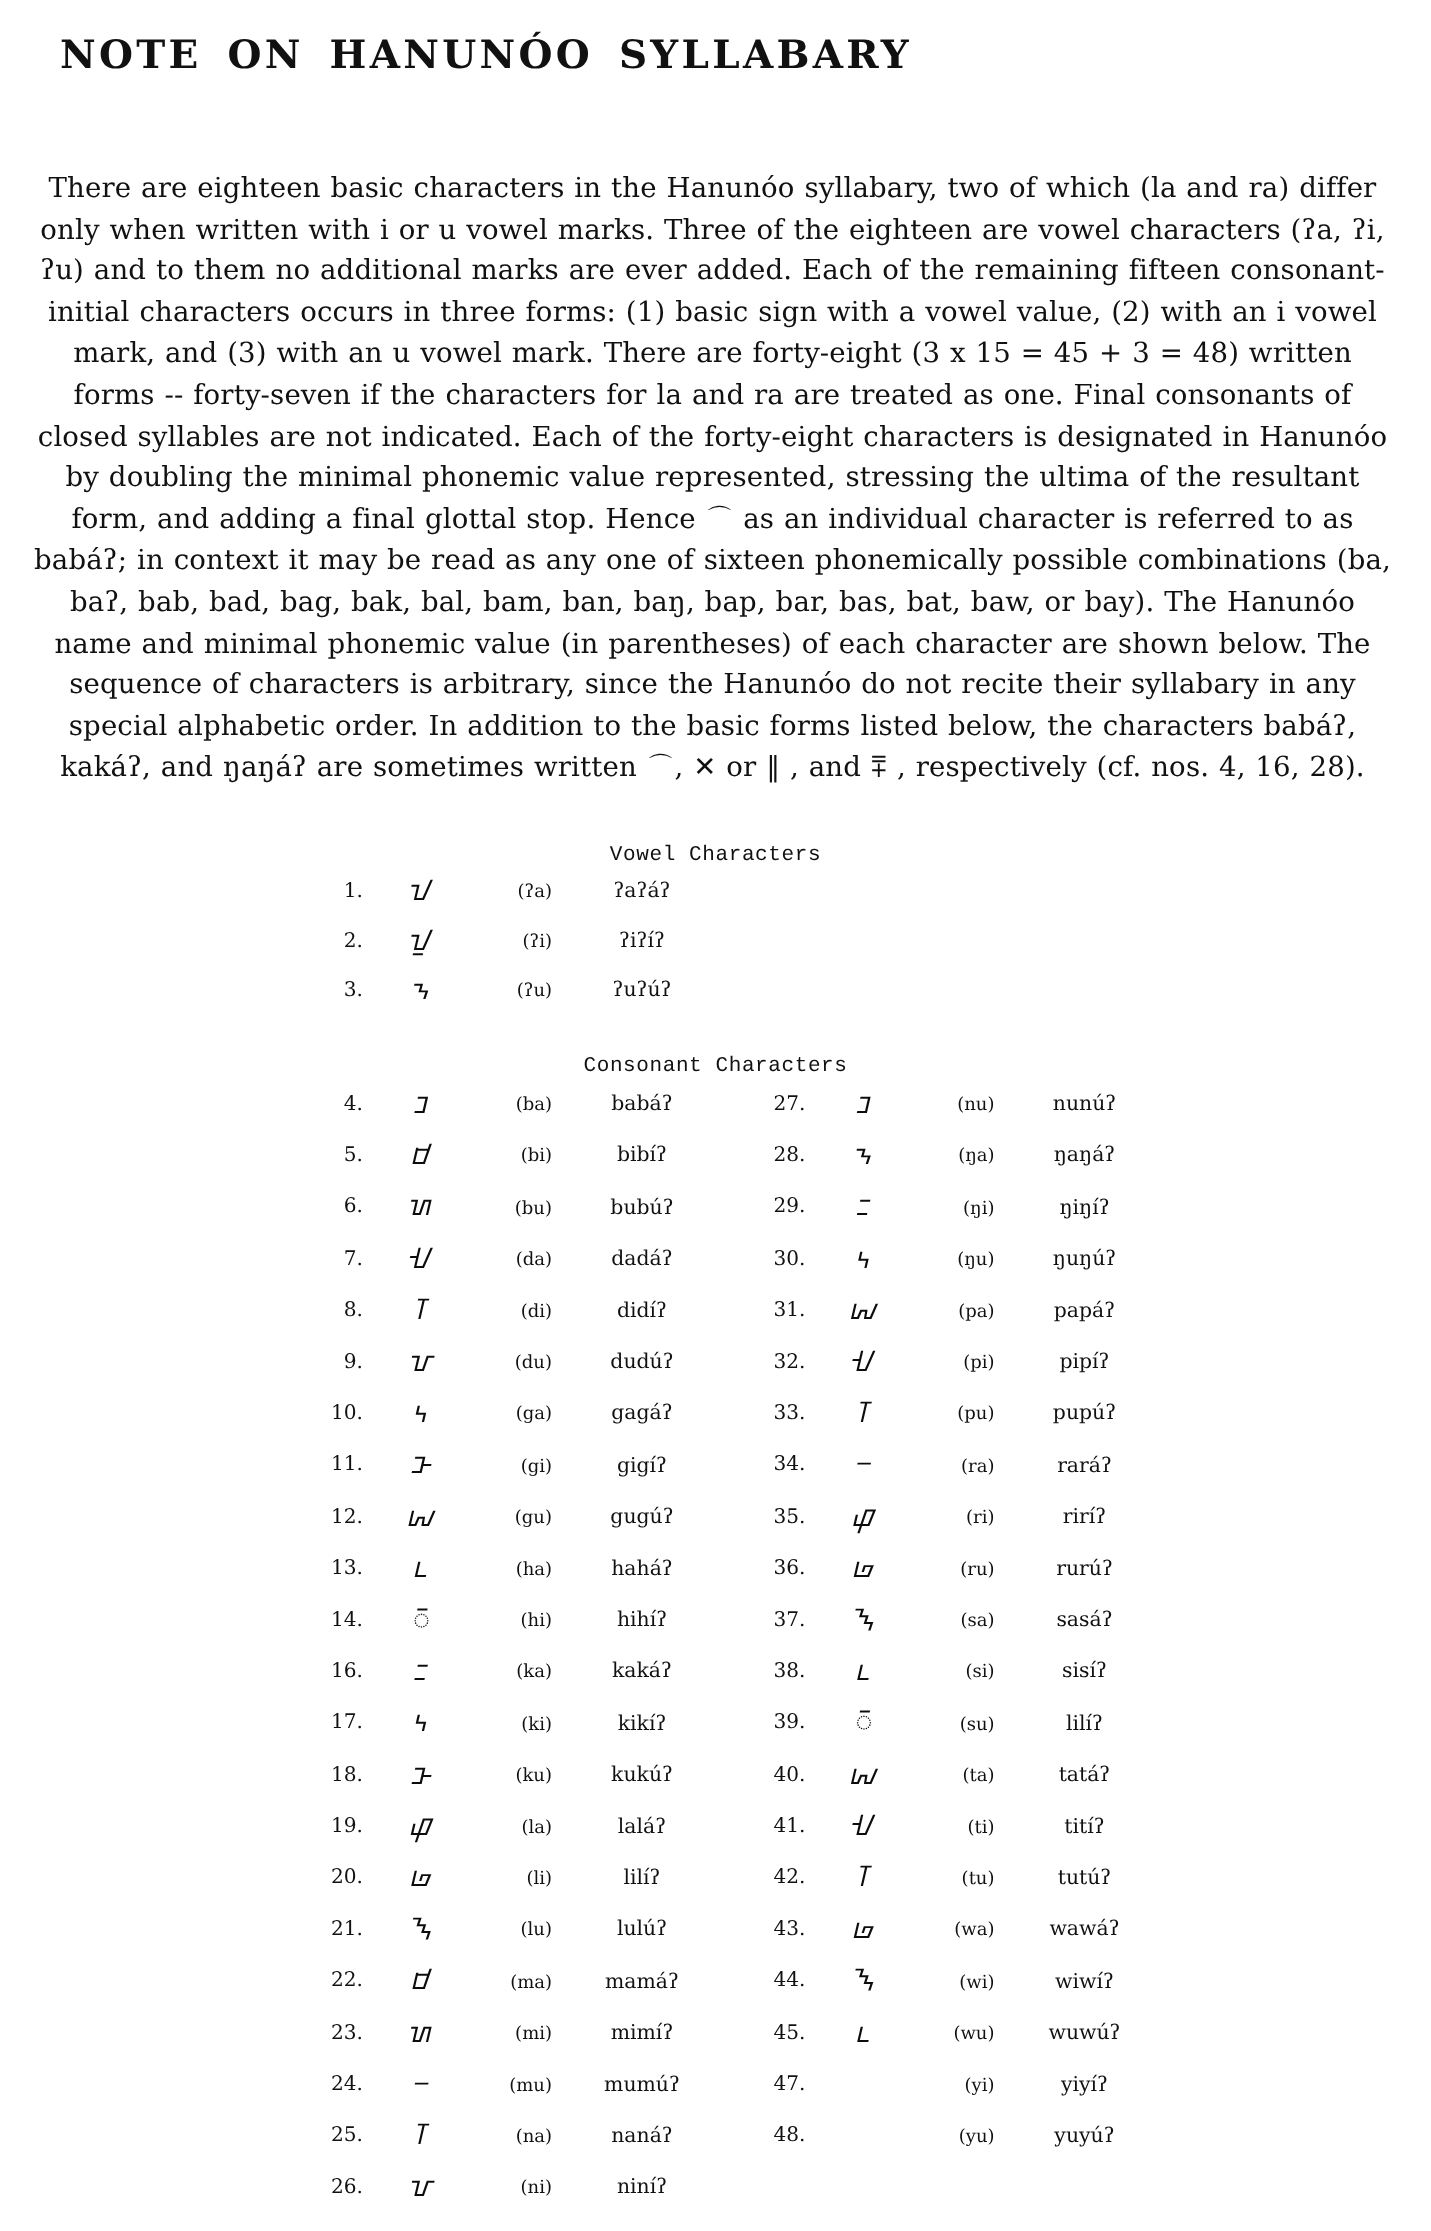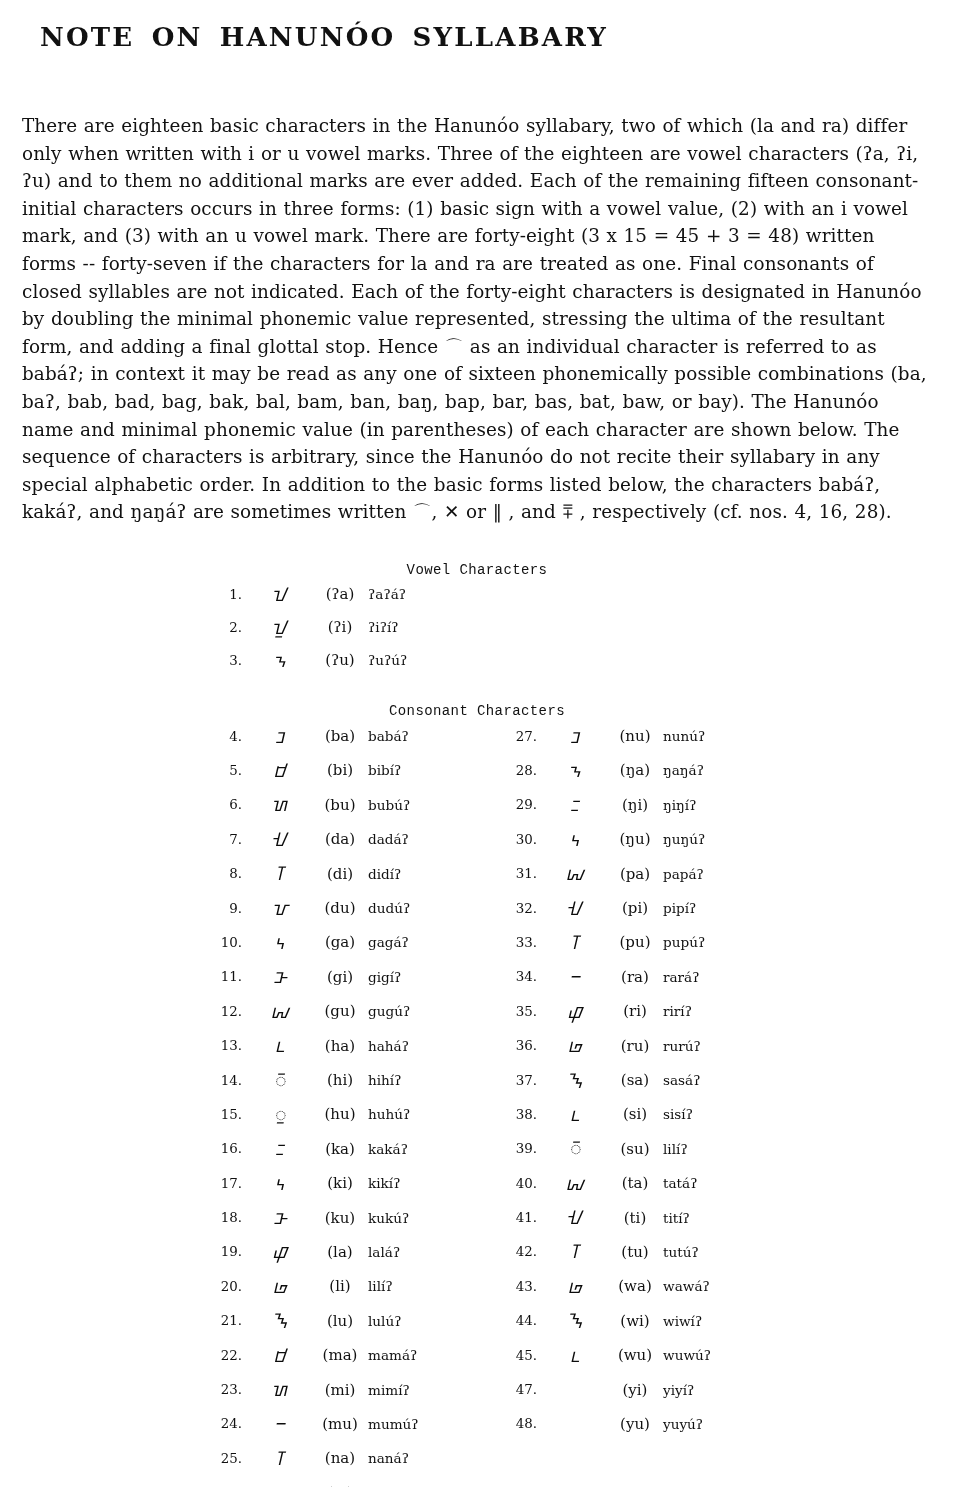--- a/index.html
+++ b/index.html
@@ -36,20 +36,21 @@
     margin: 60px 26px 0 22px;
     font-family: "DejaVu Serif", serif;
     font-size: 18.4px;
     line-height: 27.6px;
     text-align: left;
     letter-spacing: 0.1px;
     word-spacing: 0.6px;
   }
   .body-text p {
     margin: 0;
+    text-align: center;
   }
   .section-heading {
     text-align: center;
     font-family: Liberation Mono, monospace;
     font-size: 14px;
     letter-spacing: 0.4px;
     margin: 0;
   }
   #vowel-heading { margin-top: 36px; }
   #consonant-heading { margin-top: 26px; }
@@ -84,26 +85,26 @@
   .row .glyph {
     width: 62px;
     text-align: center;
     font-family: "DejaVu Sans", sans-serif;
     font-size: 19px;
     line-height: 1;
     color: #0c0c0c;
   }
   .row .paren {
     width: 56px;
-    text-align: center;
-    font-size: 15px;
+    text-align: right;
+    font-size: 12px;
   }
   .row .name {
     width: 120px;
-    text-align: left;
+    text-align: center;
     font-size: 13.6px;
   }
   .vowel-rows {
     padding-left: 206px;
   }
   .vowel-rows .row { height: 33px; }
 </style>
 </head>
 <body>
 
@@ -207,26 +208,20 @@
             <span class="paren">(ha)</span>
             <span class="name">haháʔ</span>
           </div>
           <div class="row">
             <span class="num">14.</span>
             <span class="glyph">ᝒ</span>
             <span class="paren">(hi)</span>
             <span class="name">hihíʔ</span>
           </div>
           <div class="row">
-            <span class="num">15.</span>
-            <span class="glyph">ᝓ</span>
-            <span class="paren">(hu)</span>
-            <span class="name">huhúʔ</span>
-          </div>
-          <div class="row">
             <span class="num">16.</span>
             <span class="glyph">ᝃ</span>
             <span class="paren">(ka)</span>
             <span class="name">kakáʔ</span>
           </div>
           <div class="row">
             <span class="num">17.</span>
             <span class="glyph">ᝄ</span>
             <span class="paren">(ki)</span>
             <span class="name">kikíʔ</span>

